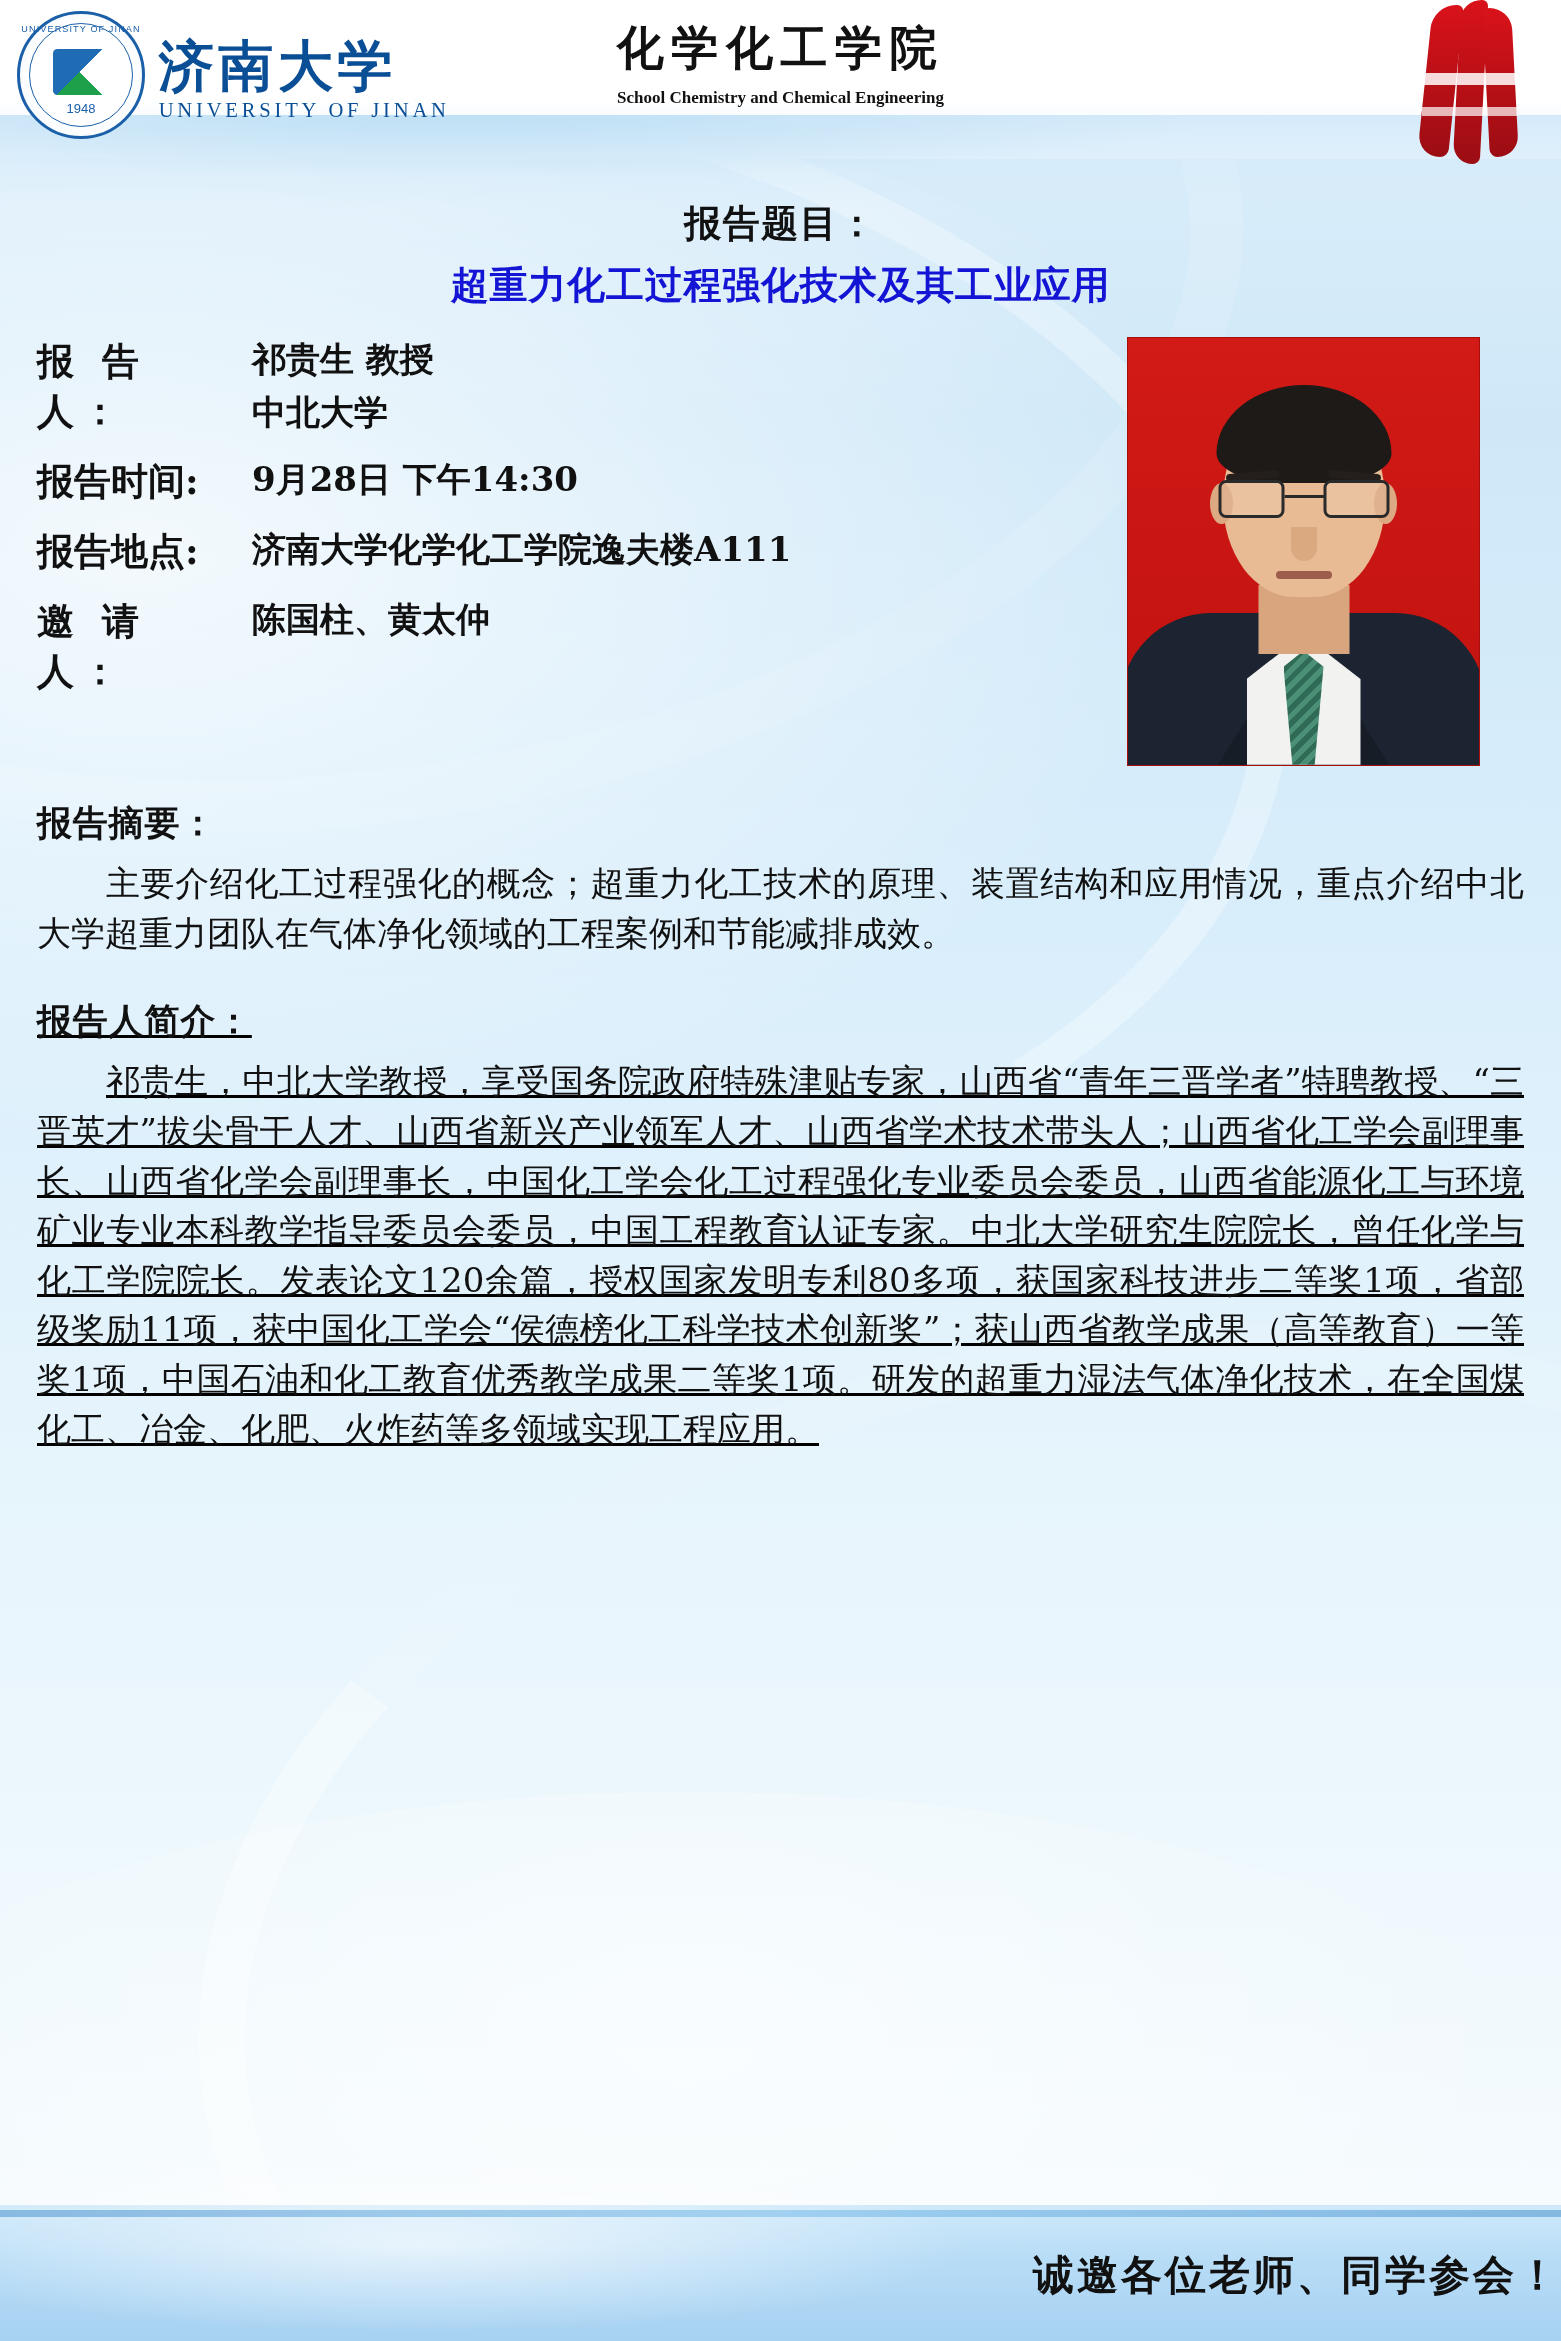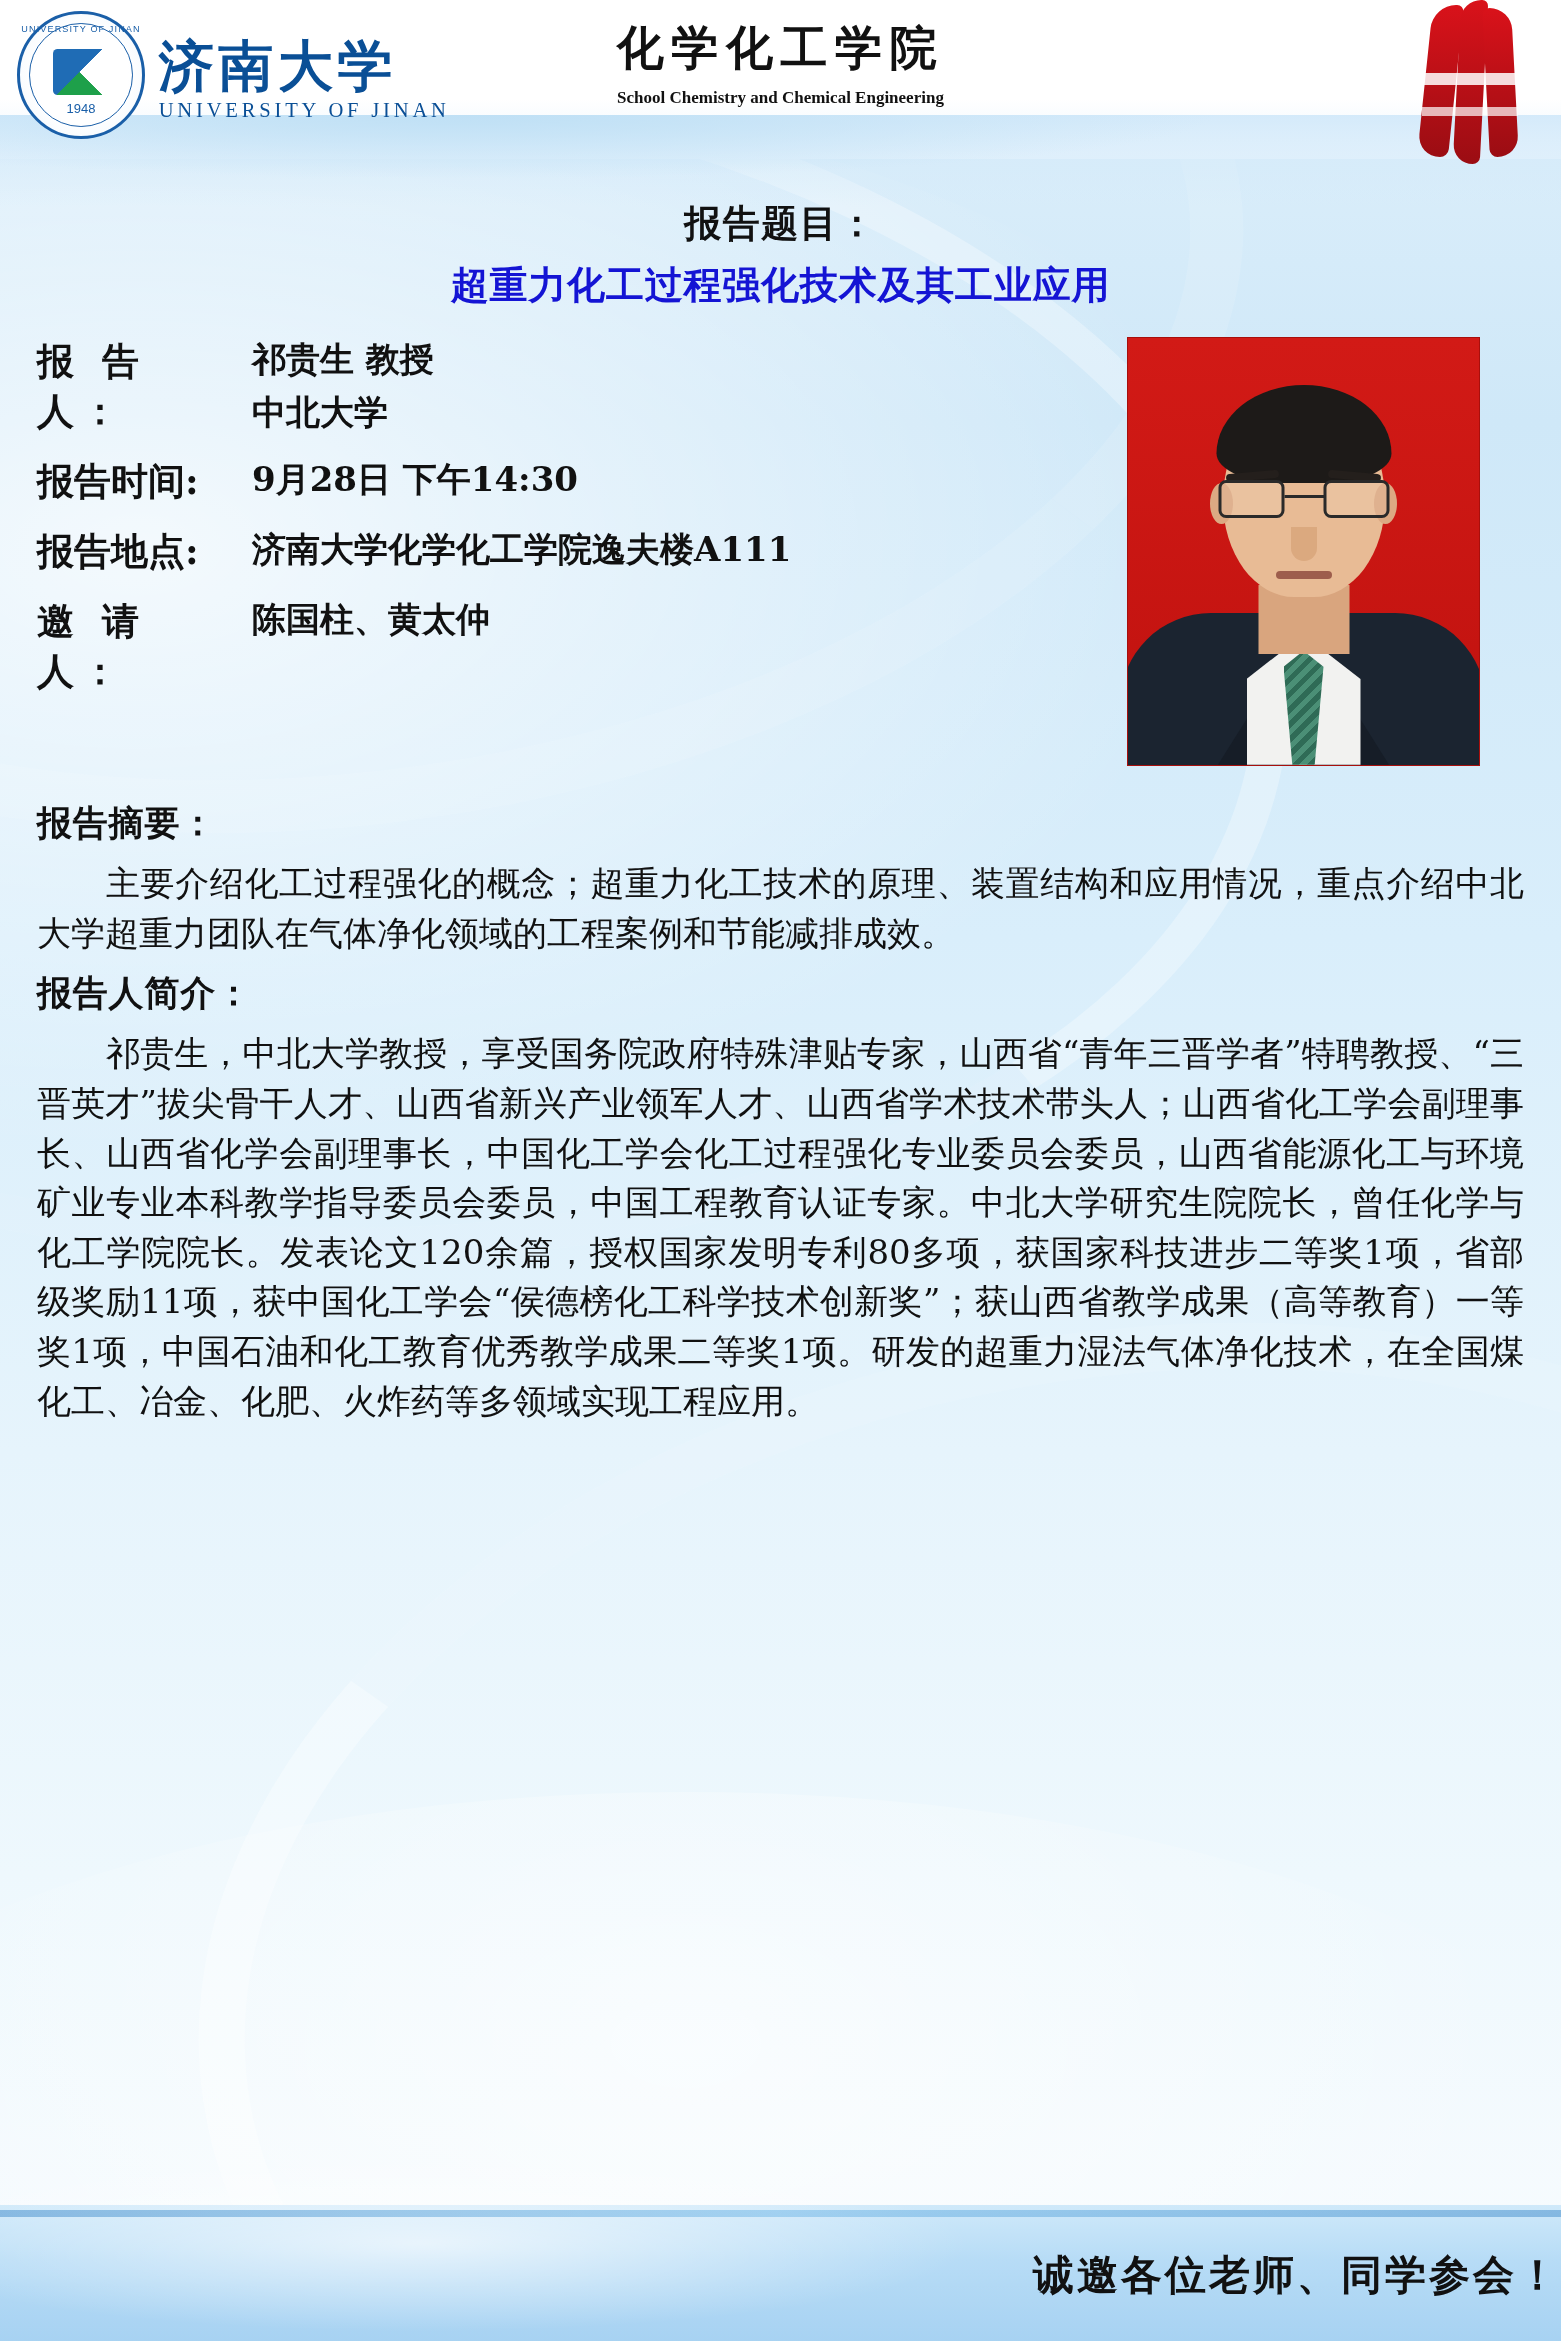--- a/index.html
+++ b/index.html
@@ -401,21 +401,22 @@
   .para {
     margin-top: 12.2px;
     font-size: 34px;
     line-height: 1.46;
     color: #111111;
     font-family: "DejaVu Serif", serif;
     text-indent: 69px;
     text-align: justify;
   }
   .bio-section {
-    margin-top: 12px;
+    margin-top: 40px;
+    text-decoration: underline;
   }
 
   
   .footer {
     position: absolute;
     left: 0; right: 0; bottom: 0;
     height: 137px;
     background: linear-gradient(180deg, #cfe9fa 0%, #b7dcf6 40%, #a7d2f2 100%);
     z-index: 7;
   }

